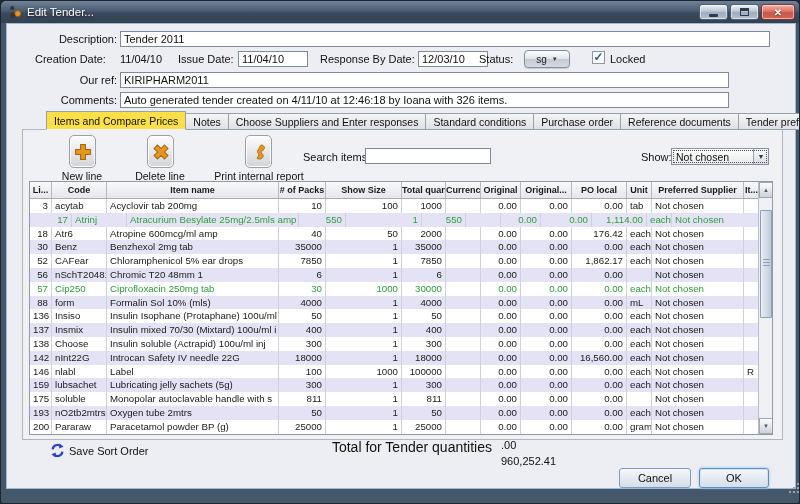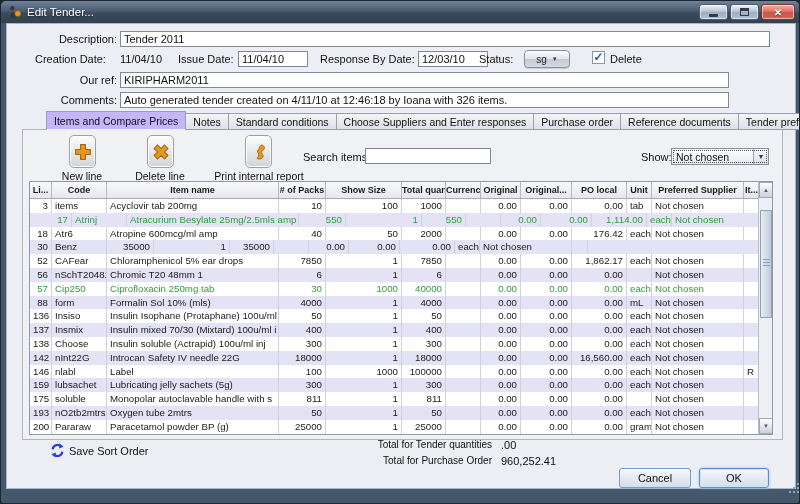--- a/index.html
+++ b/index.html
@@ -43,21 +43,21 @@
   .checkbox { position:absolute; left:585px; top:27px; width:13px; height:13px; background:#fff;
     border:1px solid #8b95a5; display:flex; align-items:center; justify-content:center; }
   .checkbox span { color:#2457b0; font-size:12px; font-weight:bold; margin-top:-2px; }
 
   
   .tabbar { position:absolute; left:39px; top:87px; height:19px; display:flex; z-index:3; }
   .tab { height:17px; margin-top:2px; padding:0 7px; line-height:16px; font-size:10.5px; color:#111;
     border:1px solid #98a0ac; border-left:none; background:linear-gradient(#f4f5f7, #dde0e6);
     white-space:nowrap; cursor:default; }
   .tab:first-child { border-left:1px solid #98a0ac; }
-  .tab.active { height:19px; margin-top:0; line-height:18px; background:#c4b5fd; border-bottom:1px solid #f0f1f5; border-left:1px solid #98a0ac; }
+  .tab.active { height:19px; margin-top:0; line-height:18px; background:#fde047; border-bottom:1px solid #f0f1f5; border-left:1px solid #98a0ac; }
 
   .panel { position:absolute; left:15px; top:105px; width:761px; height:311px;
     border:1px solid #b0b5c0; background:#f0f1f5; z-index:1; }
 
   
   .toolbtn { position:absolute; top:5px; width:27px; height:33px; border:1px solid #9aa0a8; border-radius:5px;
     background:linear-gradient(#fdfdfd, #e3e4e7 60%, #d2d4d8);
     display:flex; align-items:center; justify-content:center; box-shadow:inset 0 0 0 1px #fff; cursor:default; }
   .toollabel { position:absolute; top:40px; font-size:10.5px; color:#111; text-align:center; }
 
@@ -91,21 +91,21 @@
   .sbtn { position:absolute; left:0; width:14px; height:16px; background:linear-gradient(#fdfdfd,#ccd2db);
     border:1px solid #a0a8b5; display:flex; align-items:center; justify-content:center; }
   .sbtn span { font-size:6px; color:#49596b; }
   .sbtn.up { top:0; } .sbtn.down { bottom:0; }
   .sthumb { position:absolute; left:1px; top:28px; width:12px; height:108px; border:1px solid #8fa0b5; border-radius:1px;
     background:linear-gradient(90deg,#e8edf4,#bfcbd9); }
   .sthumb::after { content:""; position:absolute; left:2px; top:48px; width:7px; height:1px; background:#8fa0b5;
     box-shadow:0 3px 0 #8fa0b5, 0 6px 0 #8fa0b5; }
 
   
-  .totlabel { position:absolute; width:205px; text-align:right; font-size:10px; color:#111; }
+  .totlabel { position:absolute; width:205px; text-align:right; font-size:14px; color:#111; }
   .totvalue { position:absolute; font-size:11px; color:#111; }
   .btn { position:absolute; height:20px; border:1px solid #7d9cc0; border-radius:3px;
     background:linear-gradient(#f7f9fb, #e4eaf1 50%, #d5deea); font-size:11px; color:#111;
     display:flex; align-items:center; justify-content:center; cursor:default; }
   .btn.ok { border-color:#5e8fc4; box-shadow:0 0 3px #8fc0ea, inset 0 0 0 1px #cfe2f3; }
   .resize-grip { position:absolute; right:4px; bottom:3px; width:2px; height:2px; background:transparent;
     box-shadow:8px 0 #97a3b0, 4px 4px #97a3b0, 8px 4px #97a3b0, 0 8px #97a3b0, 4px 8px #97a3b0, 8px 8px #97a3b0; }
 </style>
 </head>
 <body>
@@ -150,33 +150,33 @@
 
     <span class="flabel" style="left:472px; top:29px;">Status:</span>
     <div class="status-dd">
       <span>sg</span>
       <span class="dd-arrow">▼</span>
     </div>
 
     <div class="checkbox">
       <span>✓</span>
     </div>
-    <span class="flabel" style="left:603px; top:29px;">Delete</span>
+    <span class="flabel" style="left:603px; top:29px;">Locked</span>
 
     <span class="flabel rlabel" style="left:8px; width:102px; top:50px;">Our ref:</span>
     <input class="tinput" style="left: 113px; top: 48px; width: 609px;" value="KIRIPHARM2011">
 
     <span class="flabel rlabel" style="left:8px; width:102px; top:70px;">Comments:</span>
     <input class="tinput" style="left: 113px; top: 68px; width: 609px;" value="Auto generated tender created on 4/11/10 at 12:46:18 by Ioana with 326 items.">
 
     <div class="tabbar">
         <div class="tab active">Items and Compare Prices</div>
         <div class="tab">Notes</div>
+        <div class="tab">Choose Suppliers and Enter responses</div>
         <div class="tab">Standard conditions</div>
-        <div class="tab">Choose Suppliers and Enter responses</div>
         <div class="tab">Purchase order</div>
         <div class="tab">Reference documents</div>
         <div class="tab">Tender preferences</div>
       </div>
 
     <div class="panel">
 
       <div class="toolbtn" style="left:46px;">
         <svg width="18" height="18" viewBox="0 0 17 17">
           <path d="M6.2 1.5h4.6v4.7h4.7v4.6h-4.7v4.7H6.2v-4.7H1.5V6.2h4.7z" fill="#e6951f" stroke="#a5690e" stroke-width="1"></path>
@@ -221,21 +221,21 @@
             <div class="th" style="width: 40px;">Original</div>
             <div class="th" style="width: 51px;">Original...</div>
             <div class="th" style="width: 55px;">PO local</div>
             <div class="th" style="width: 25px;">Unit</div>
             <div class="th" style="width: 92px;">Preferred Supplier</div>
             <div class="th" style="width: 16px;">It...</div>
           </div>
         <div class="tbody">
             <div class="tr">
               <div class="td a-right" style="width: 22px;">3</div>
-              <div class="td a-left" style="width: 55px;">items</div>
+              <div class="td a-left" style="width: 55px;">acytab</div>
               <div class="td a-left" style="width: 172px;">Acyclovir tab 200mg</div>
               <div class="td a-right" style="width: 47px;">10</div>
               <div class="td a-right" style="width: 76px;">100</div>
               <div class="td a-right" style="width: 44px;">1000</div>
               <div class="td a-left" style="width: 35px;"></div>
               <div class="td a-right" style="width: 40px;">0.00</div>
               <div class="td a-right" style="width: 51px;">0.00</div>
               <div class="td a-right" style="width: 55px;">0.00</div>
               <div class="td a-left" style="width: 25px;">tab</div>
               <div class="td a-left" style="width: 92px;">Not chosen</div>
@@ -267,20 +267,21 @@
               <div class="td a-right" style="width: 40px;">0.00</div>
               <div class="td a-right" style="width: 51px;">0.00</div>
               <div class="td a-right" style="width: 55px;">176.42</div>
               <div class="td a-left" style="width: 25px;">each</div>
               <div class="td a-left" style="width: 92px;">Not chosen</div>
               <div class="td a-left" style="width: 16px;"></div>
             </div>
             <div class="tr alt">
               <div class="td a-right" style="width: 22px;">30</div>
               <div class="td a-left" style="width: 55px;">Benz</div>
+              <div class="td a-left" style="width: 172px;">Benzhexol 2mg tab</div>
               <div class="td a-right" style="width: 47px;">35000</div>
               <div class="td a-right" style="width: 76px;">1</div>
               <div class="td a-right" style="width: 44px;">35000</div>
               <div class="td a-left" style="width: 35px;"></div>
               <div class="td a-right" style="width: 40px;">0.00</div>
               <div class="td a-right" style="width: 51px;">0.00</div>
               <div class="td a-right" style="width: 55px;">0.00</div>
               <div class="td a-left" style="width: 25px;">each</div>
               <div class="td a-left" style="width: 92px;">Not chosen</div>
               <div class="td a-left" style="width: 16px;"></div>
@@ -314,21 +315,21 @@
               <div class="td a-left" style="width: 25px;"></div>
               <div class="td a-left" style="width: 92px;">Not chosen</div>
               <div class="td a-left" style="width: 16px;"></div>
             </div>
             <div class="tr green">
               <div class="td a-right" style="width: 22px;">57</div>
               <div class="td a-left" style="width: 55px;">Cip250</div>
               <div class="td a-left" style="width: 172px;">Ciprofloxacin 250mg tab</div>
               <div class="td a-right" style="width: 47px;">30</div>
               <div class="td a-right" style="width: 76px;">1000</div>
-              <div class="td a-right" style="width: 44px;">40000</div>
+              <div class="td a-right" style="width: 44px;">30000</div>
               <div class="td a-left" style="width: 35px;"></div>
               <div class="td a-right" style="width: 40px;">0.00</div>
               <div class="td a-right" style="width: 51px;">0.00</div>
               <div class="td a-right" style="width: 55px;">0.00</div>
               <div class="td a-left" style="width: 25px;">each</div>
               <div class="td a-left" style="width: 92px;">Not chosen</div>
               <div class="td a-left" style="width: 16px;"></div>
             </div>
             <div class="tr alt">
               <div class="td a-right" style="width: 22px;">88</div>
@@ -498,21 +499,20 @@
         <path d="M2.5 6A4.5 4.5 0 0 1 10 3" fill="none" stroke="#2e3fd0" stroke-width="2.1"></path>
         <path d="M9 .5 12.7 3.6 8.5 5.2z" fill="#2e3fd0"></path>
         <path d="M11.5 8A4.5 4.5 0 0 1 4 11" fill="none" stroke="#2e3fd0" stroke-width="2.1"></path>
         <path d="M5 13.5 1.3 10.4 5.5 8.8z" fill="#2e3fd0"></path>
       </svg>
     </span>
     <span class="flabel" style="left:62px; top:421px;">Save Sort Order</span>
 
     <span class="totlabel" style="left:280px; top:415px;">Total for Tender quantities</span>
     <span class="totvalue" style="left:494px; top:415px;">.00</span>
-    <span class="totlabel" style="left:280px; top:431px;">Total for Purchase Order</span>
     <span class="totvalue" style="left:494px; top:431px;">960,252.41</span>
 
     <div class="btn" style="left:612px; top:444px; width:72px;">Cancel</div>
     <div class="btn ok" style="left:692px; top:444px; width:70px;">OK</div>
 
     <div class="resize-grip"></div>
   </div>
 </div>
 
 </body></html>

